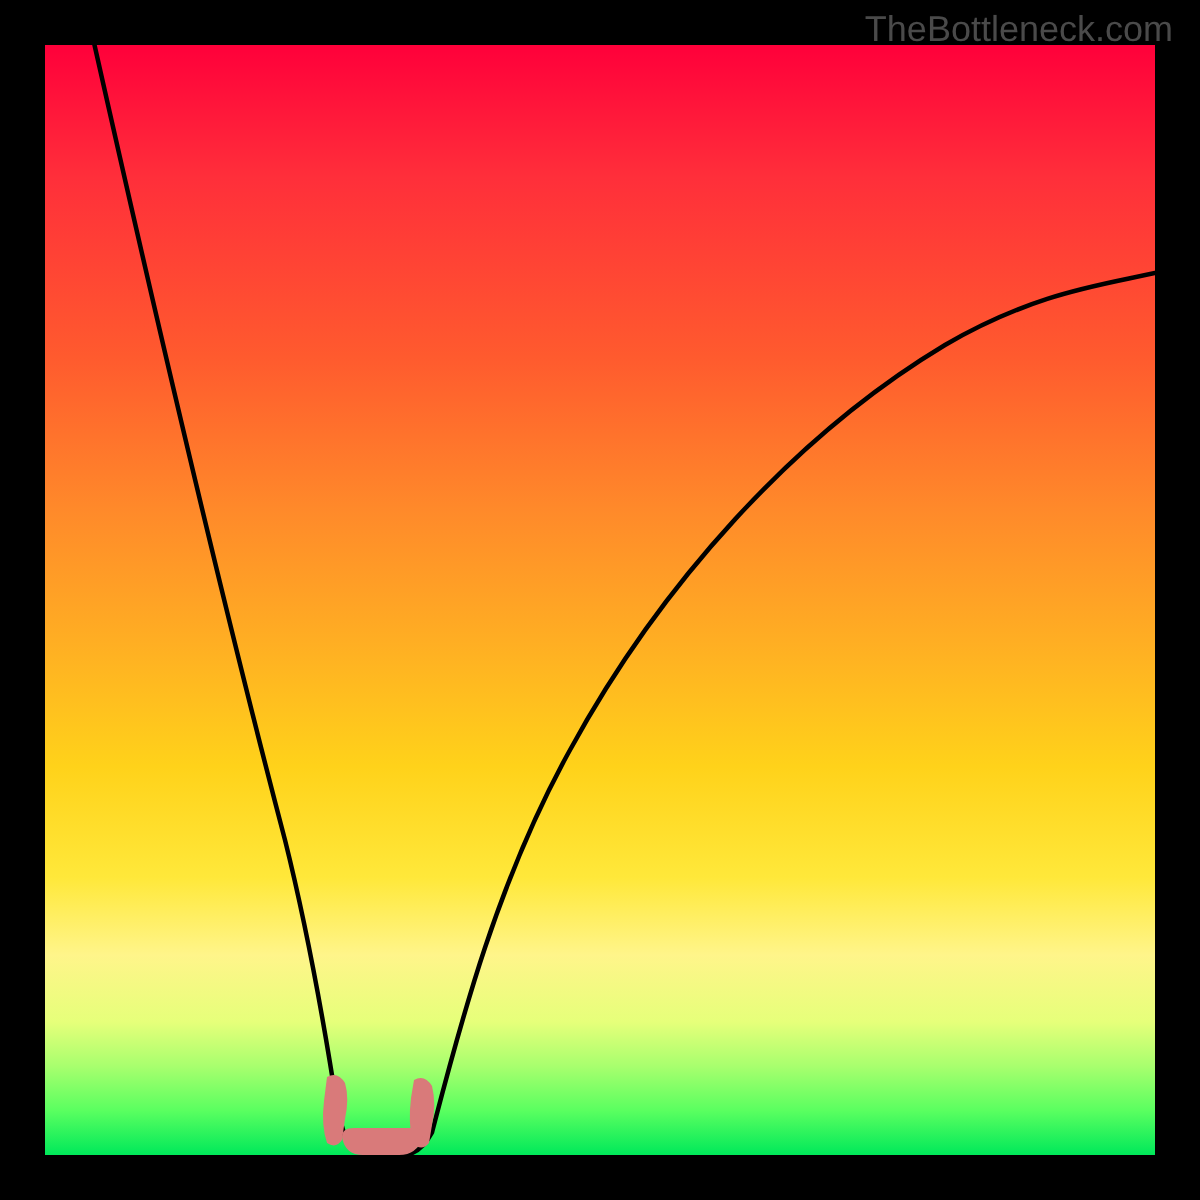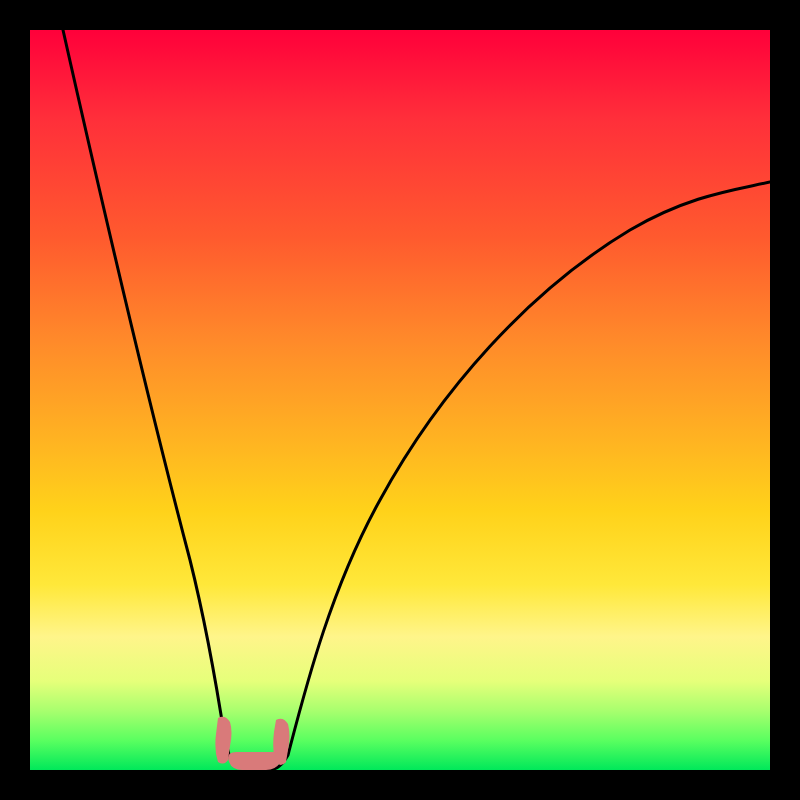--- a/index.html
+++ b/index.html
@@ -46,20 +46,21 @@
     left: 0;
     top: 0;
     width: 740px;
     height: 740px;
   }
 </style>
 </head>
 <body>
 
 <div class="frame">
+  <div class="watermark">TheBottleneck.com</div>
   <div class="plot-area">
     <svg class="curve" viewBox="0 0 740 740">
 
       <path d="M 33 0
                C 60 120, 110 340, 160 530
                C 175 590, 185 645, 195 710
                L 200 728
                Q 210 740, 225 740
                L 238 740
                Q 250 740, 258 725

